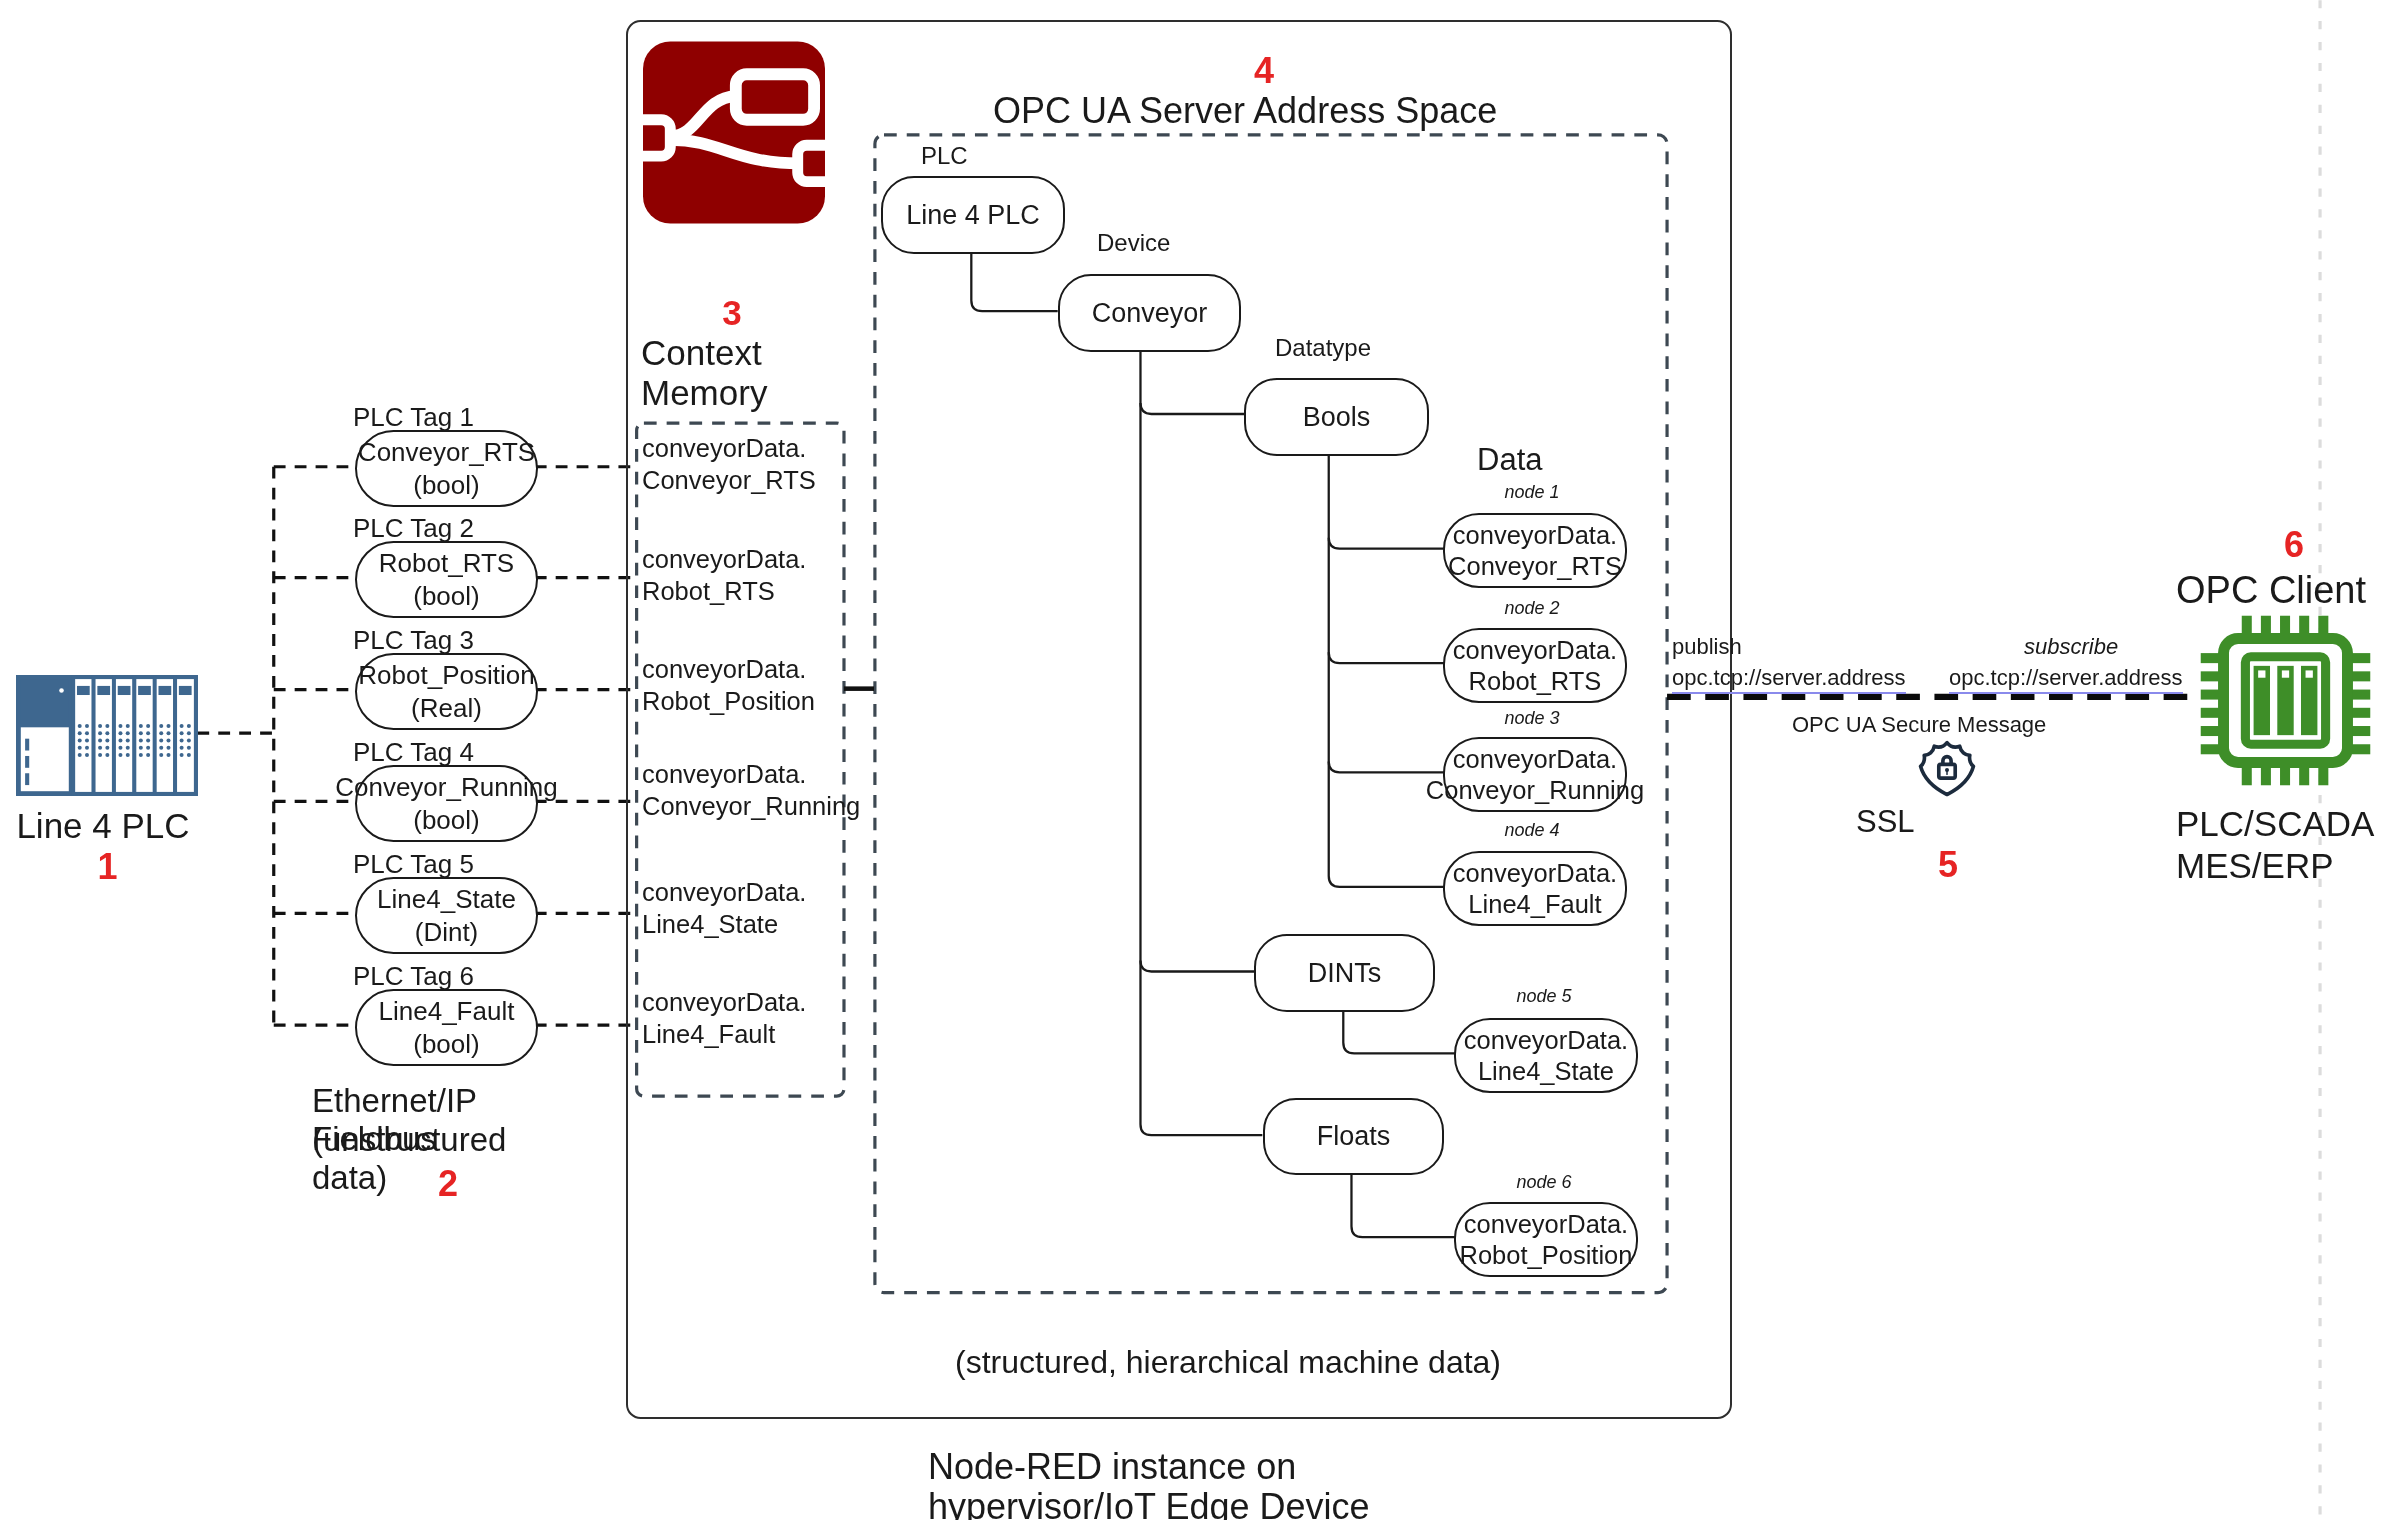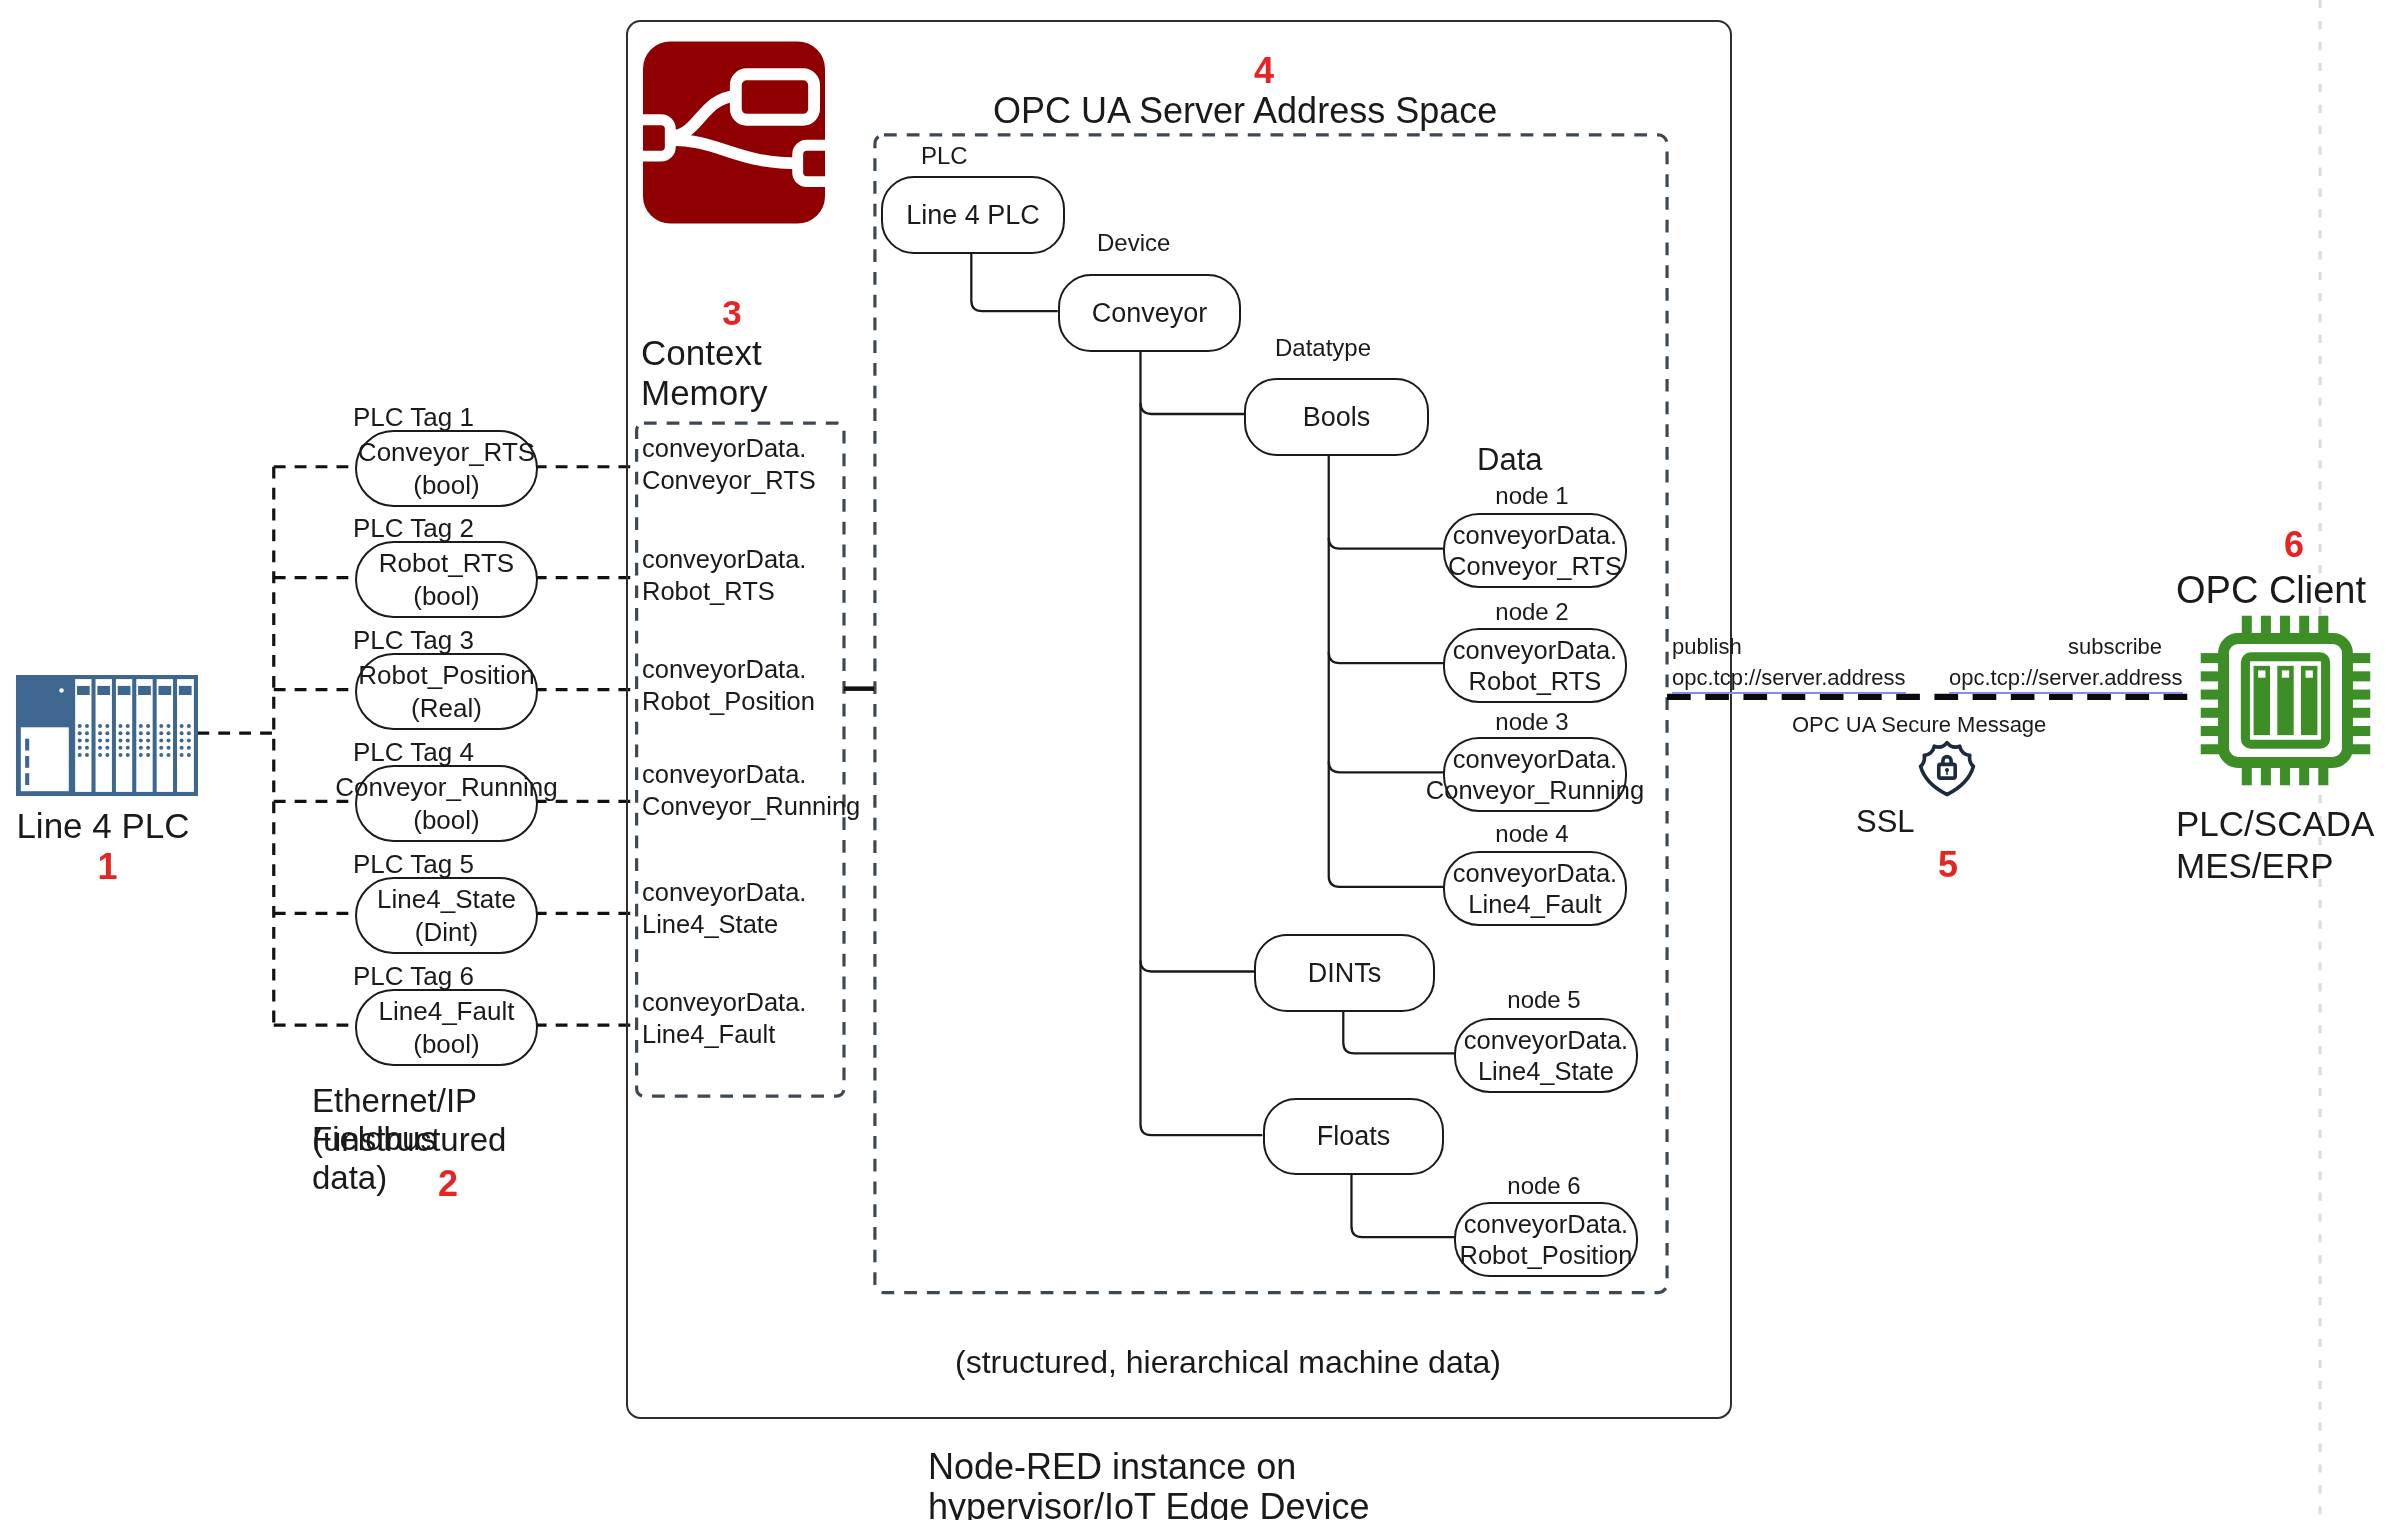--- a/index.html
+++ b/index.html
@@ -1,39 +1,39 @@
 <!DOCTYPE html>
 <html style="font-size:14.6px"><head>
 <meta charset="utf-8">
 <style>
   html,body{margin:0;padding:0;background:#fff;}
   .canvas{position:relative;width:2401px;height:1521px;background:#fff;overflow:hidden;
           font-family:"Liberation Sans",sans-serif;color:#1a1a1a;}
   .abs{position:absolute;}
   .ctr{text-align:left;}
-  .rt{text-align:center;}
+  .rt{text-align:left;font-style:italic;}
   .f24{font-size:22px;line-height:27px;}
   .f29{font-size:26px;line-height:31px;}
   .f34{font-size:31px;}
   .f35{font-size:32px;line-height:36px;}
   .f36{font-size:33px;line-height:38px;}
   .f38{font-size:35px;}
   .f40{font-size:36px;line-height:42px;}
   .f42{font-size:38px;}
   .marker{position:absolute;font-weight:bold;color:#e62424;font-size:36px;text-align:center;}
   .oval{position:absolute;display:flex;flex-direction:column;align-items:center;justify-content:center;
         border:2.7px solid #1a1a1a;border-radius:40px;background:#fff;font-size:26px;line-height:33px;
         white-space:nowrap;}
   .dnode{position:absolute;display:flex;flex-direction:column;align-items:center;justify-content:center;
         border:2.7px solid #1a1a1a;border-radius:36px;background:#fff;font-size:25.5px;line-height:31px;
         white-space:nowrap;}
   .tnode{position:absolute;display:flex;align-items:center;justify-content:center;
         border:2.7px solid #1a1a1a;border-radius:33px;background:#fff;font-size:27px;white-space:nowrap;}
   .glabel{position:absolute;font-size:24px;text-align:left;}
-  .nlabel{position:absolute;font-size:24px;text-align:center;}
+  .nlabel{position:absolute;font-size:18px;text-align:center;font-style:italic;}
   .outerbox{position:absolute;left:626px;top:20px;width:1102px;height:1395px;
         border:2.7px solid #2e2e2e;border-radius:14.6px;background:transparent;}
   .link{display:inline-block;border-bottom:2.7px solid #8a8aec;padding-bottom:0.9px;color:#1a1a1a;}
   svg.layer{position:absolute;left:0;top:0;}
 </style>
 </head>
 <body>
 
 <div class="canvas">
 

